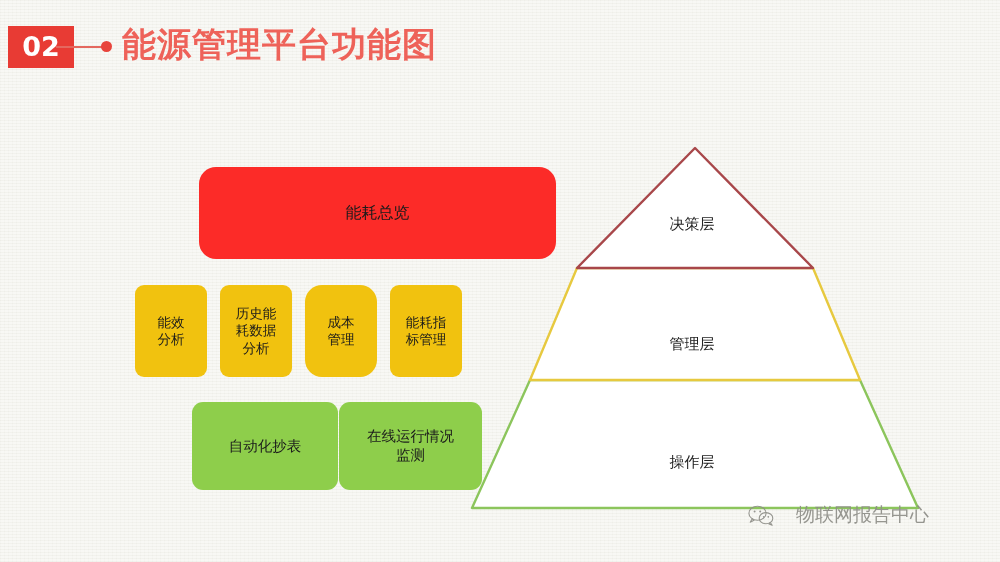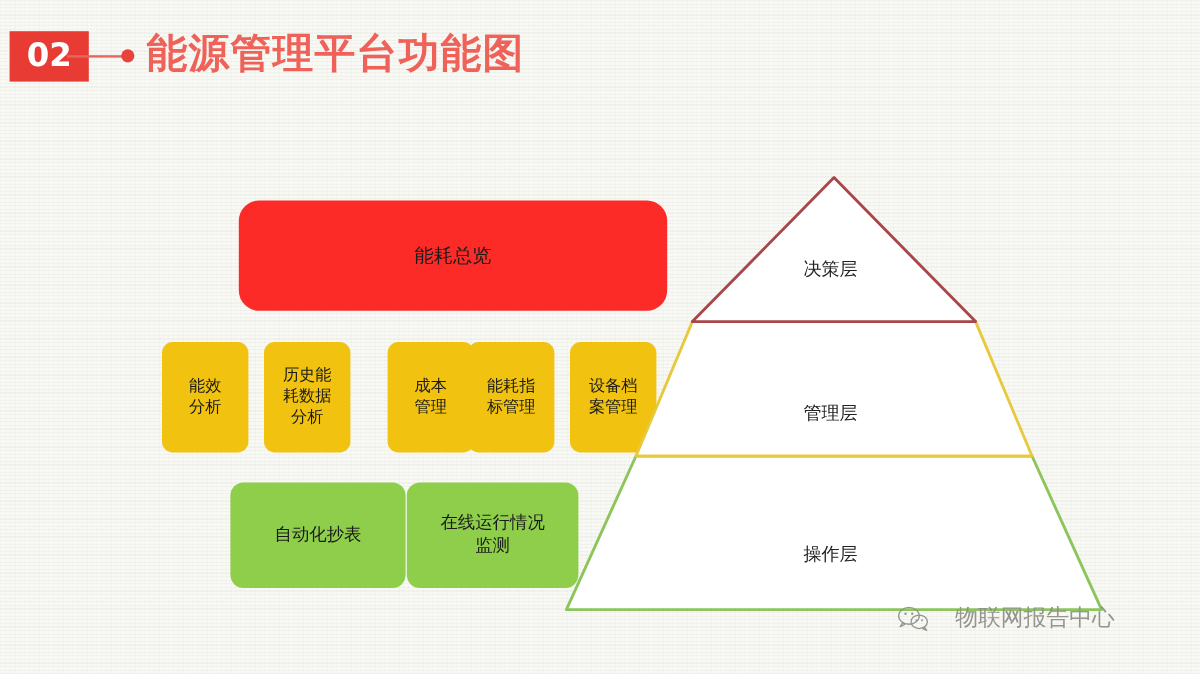--- a/index.html
+++ b/index.html
@@ -109,21 +109,21 @@
   .fn-yellow {
     background: #f1c20f;
     border-radius: 9px;
     width: 72px;
     height: 92px;
     font-size: 13.5px;
     top: 285px;
   }
   .fn-yellow.y0 { left: 135px; text-align: right; }
   .fn-yellow.y1 { left: 220px; }
-  .fn-yellow.y2 { left: 323px; }
+  .fn-yellow.y2 { left: 305px; border-radius: 17px; }
   .fn-yellow.y3 { left: 390px; }
   .fn-yellow.y4 { left: 475px; }
 
   .fn-green {
     background: #8ece4b;
     border-radius: 11px;
     height: 88px;
     font-size: 14.5px;
     top: 402px;
   }
@@ -184,21 +184,20 @@
   <div class="connector-dot"></div>
 
   <div class="page-title">能源管理平台功能图</div>
 
   <div class="fn-box fn-overview">能耗总览</div>
 
   <div class="fn-box fn-yellow y0">能效<br>分析</div>
   <div class="fn-box fn-yellow y1">历史能<br>耗数据<br>分析</div>
   <div class="fn-box fn-yellow y2">成本<br>管理</div>
   <div class="fn-box fn-yellow y3">能耗指<br>标管理</div>
-  <div class="fn-box fn-yellow y4">设备档<br>案管理</div>
 
   <div class="fn-box fn-green g0">自动化抄表</div>
   <div class="fn-box fn-green g1">在线运行情况<br>监测</div>
 
   <div class="pyramid">
     <svg width="470" height="400" viewBox="0 0 470 400" xmlns="http://www.w3.org/2000/svg">
 
       <polygon points="12,378 458,378 400,250 70,250" fill="#ffffff" stroke="#8cc55c" stroke-width="2.4" stroke-linejoin="round"></polygon>
 
       <polygon points="70,250 400,250 353,138 117,138" fill="#ffffff" stroke="#e7c93f" stroke-width="2.4" stroke-linejoin="round"></polygon>

